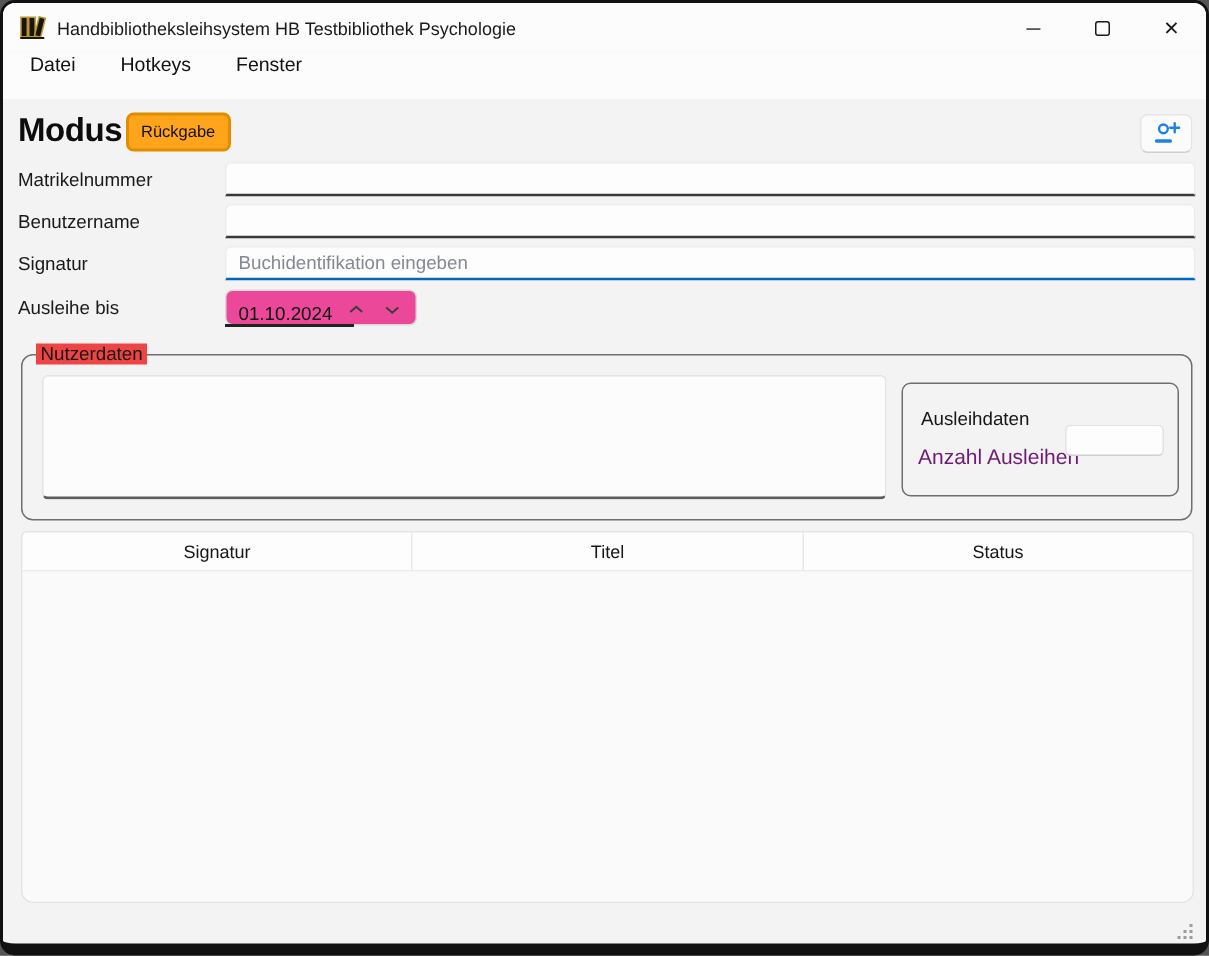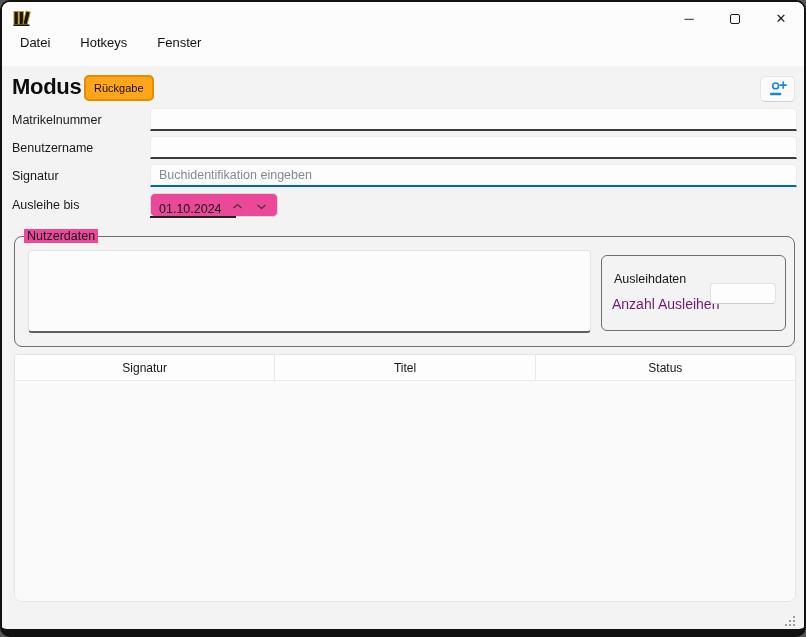--- a/index.html
+++ b/index.html
@@ -31,21 +31,21 @@
   .field-label { position:absolute; left:10px; font-size:12.5px; color:#191919; }
   .txt { position:absolute; left:148px; width:647px; height:23px; background:#fdfdfd; border:1px solid #ececec; border-bottom:2px solid #3a3a3a; border-radius:4px 4px 0 0; font-family:"Liberation Sans",sans-serif; font-size:12.5px; padding:0 8px; color:#111; outline:none; }
   .txt.focused { border-bottom-color:#0067c0; }
   .txt::placeholder { color:#848a92; }
   .date-spinner { position:absolute; left:148px; top:191px; width:128px; height:24px; background:#ec4899; border:1px solid #d8d8d8; border-radius:5px; display:flex; align-items:flex-end; }
   .date-spinner::after { content:""; position:absolute; left:-1px; bottom:-2px; width:86px; height:2px; background:#222; }
   .date-input { width:74px; border:none; background:transparent; font-family:"Liberation Sans",sans-serif; font-size:12.5px; color:#111; padding-left:8px; outline:none; }
   .spin-btn { width:24px; height:20px; display:flex; align-items:center; justify-content:center; border-radius:4px; }
   
   .groupbox { position:absolute; border:1px solid #6f6f6f; border-radius:8px; }
-  .groupbox > .legend { position:absolute; top:-8px; left:9px; background:#ec4899; padding:0 3px; font-size:12.5px; color:#161616; }
+  .groupbox > .legend { position:absolute; top:-8px; left:9px; background:#ef4444; padding:0 3px; font-size:12.5px; color:#161616; }
   .gb-nutzer { left:12px; top:234px; width:781px; height:111px; }
   .nutzer-textarea { position:absolute; left:13px; top:13px; width:563px; height:83px; background:#fcfcfc; border:1px solid #e3e3e3; border-bottom:2px solid #5d5d5d; border-radius:4px; resize:none; font-family:"Liberation Sans",sans-serif; font-size:12.5px; padding:6px 8px; color:#111; outline:none; }
   .gb-ausleih { left:586px; top:18px; width:185px; height:76px; border-radius:6px; }
   .gb-ausleih > .legend { background:#f3f3f3;margin-top:24px; }
   .anzahl-label { position:absolute; left:10px; top:40px; font-size:14px; color:#701a75; }
   .anzahl-input { position:absolute; left:108px; top:27px; width:66px; height:21px; background:#fdfdfd; border:1px solid #e2e2e2; border-bottom-color:#cfcfcf; border-radius:4px; font-family:"Liberation Sans",sans-serif; font-size:12.5px; padding:0 6px; outline:none; }
   
   .loan-table { position:absolute; left:12px; top:352px; width:782px; height:248px; background:#fafafa; border:1px solid #e4e4e4; border-radius:4px 4px 8px 8px; overflow:hidden; }
   .thead { display:flex; height:26px; background:#e8e8e8; gap:1px; border-bottom:1px solid #ececec; }
   .th { flex:1 1 0; background:#fdfdfd; display:flex; align-items:center; justify-content:center; font-size:12px; color:#161616; }
@@ -60,20 +60,21 @@
 
   <div class="titlebar">
     <svg class="app-icon" viewBox="0 0 19 19">
       <rect x="2" y="2.5" width="4.2" height="13" fill="#181410" stroke="#b8952e" stroke-width="1"></rect>
       <rect x="7.2" y="2.5" width="4.2" height="13" fill="#181410" stroke="#b8952e" stroke-width="1"></rect>
       <g transform="rotate(14 14.5 9)">
         <rect x="12.5" y="2.5" width="4.2" height="13" fill="#181410" stroke="#b8952e" stroke-width="1"></rect>
       </g>
       <line x1="1.5" y1="16.3" x2="17.5" y2="16.3" stroke="#181410" stroke-width="1.4"></line>
     </svg>
+    <span class="title-text">Handbibliotheksleihsystem HB Testbibliothek Psychologie</span>
     <div class="win-controls">
       <div class="win-btn">
           <span>─</span>
         </div>
       <div class="win-btn">
           <span class="maxbox"></span>
         </div>
       <div class="win-btn">
           <span>✕</span>
         </div>

